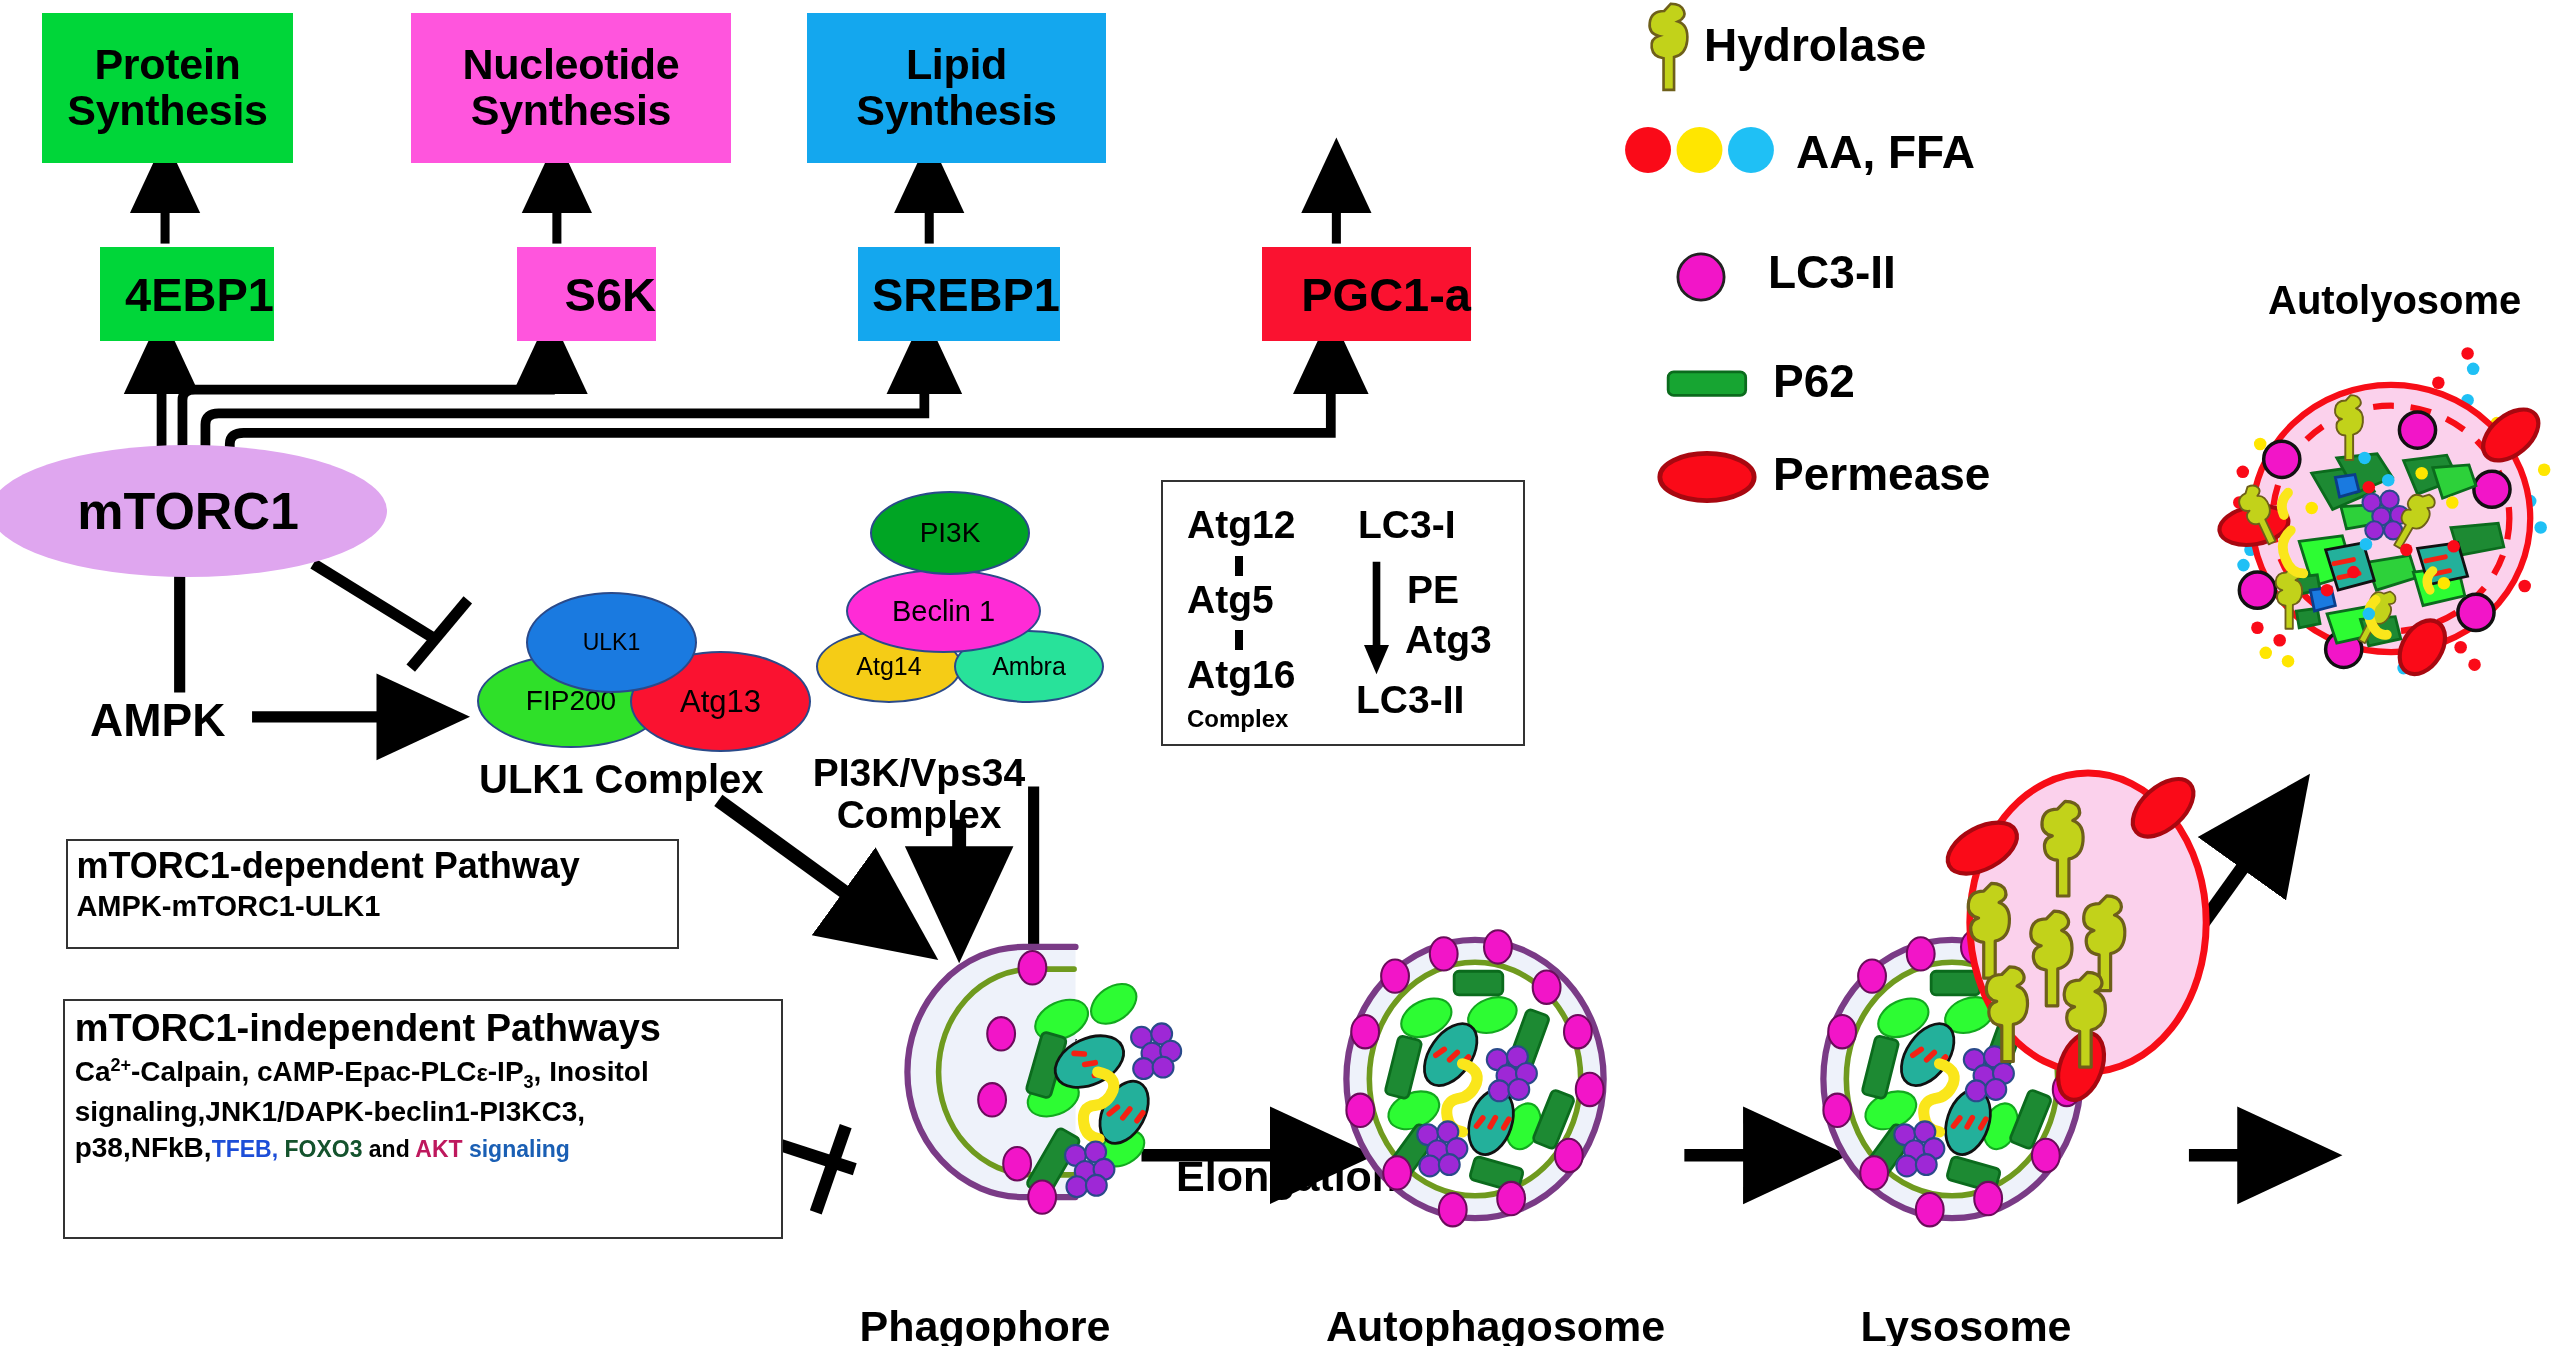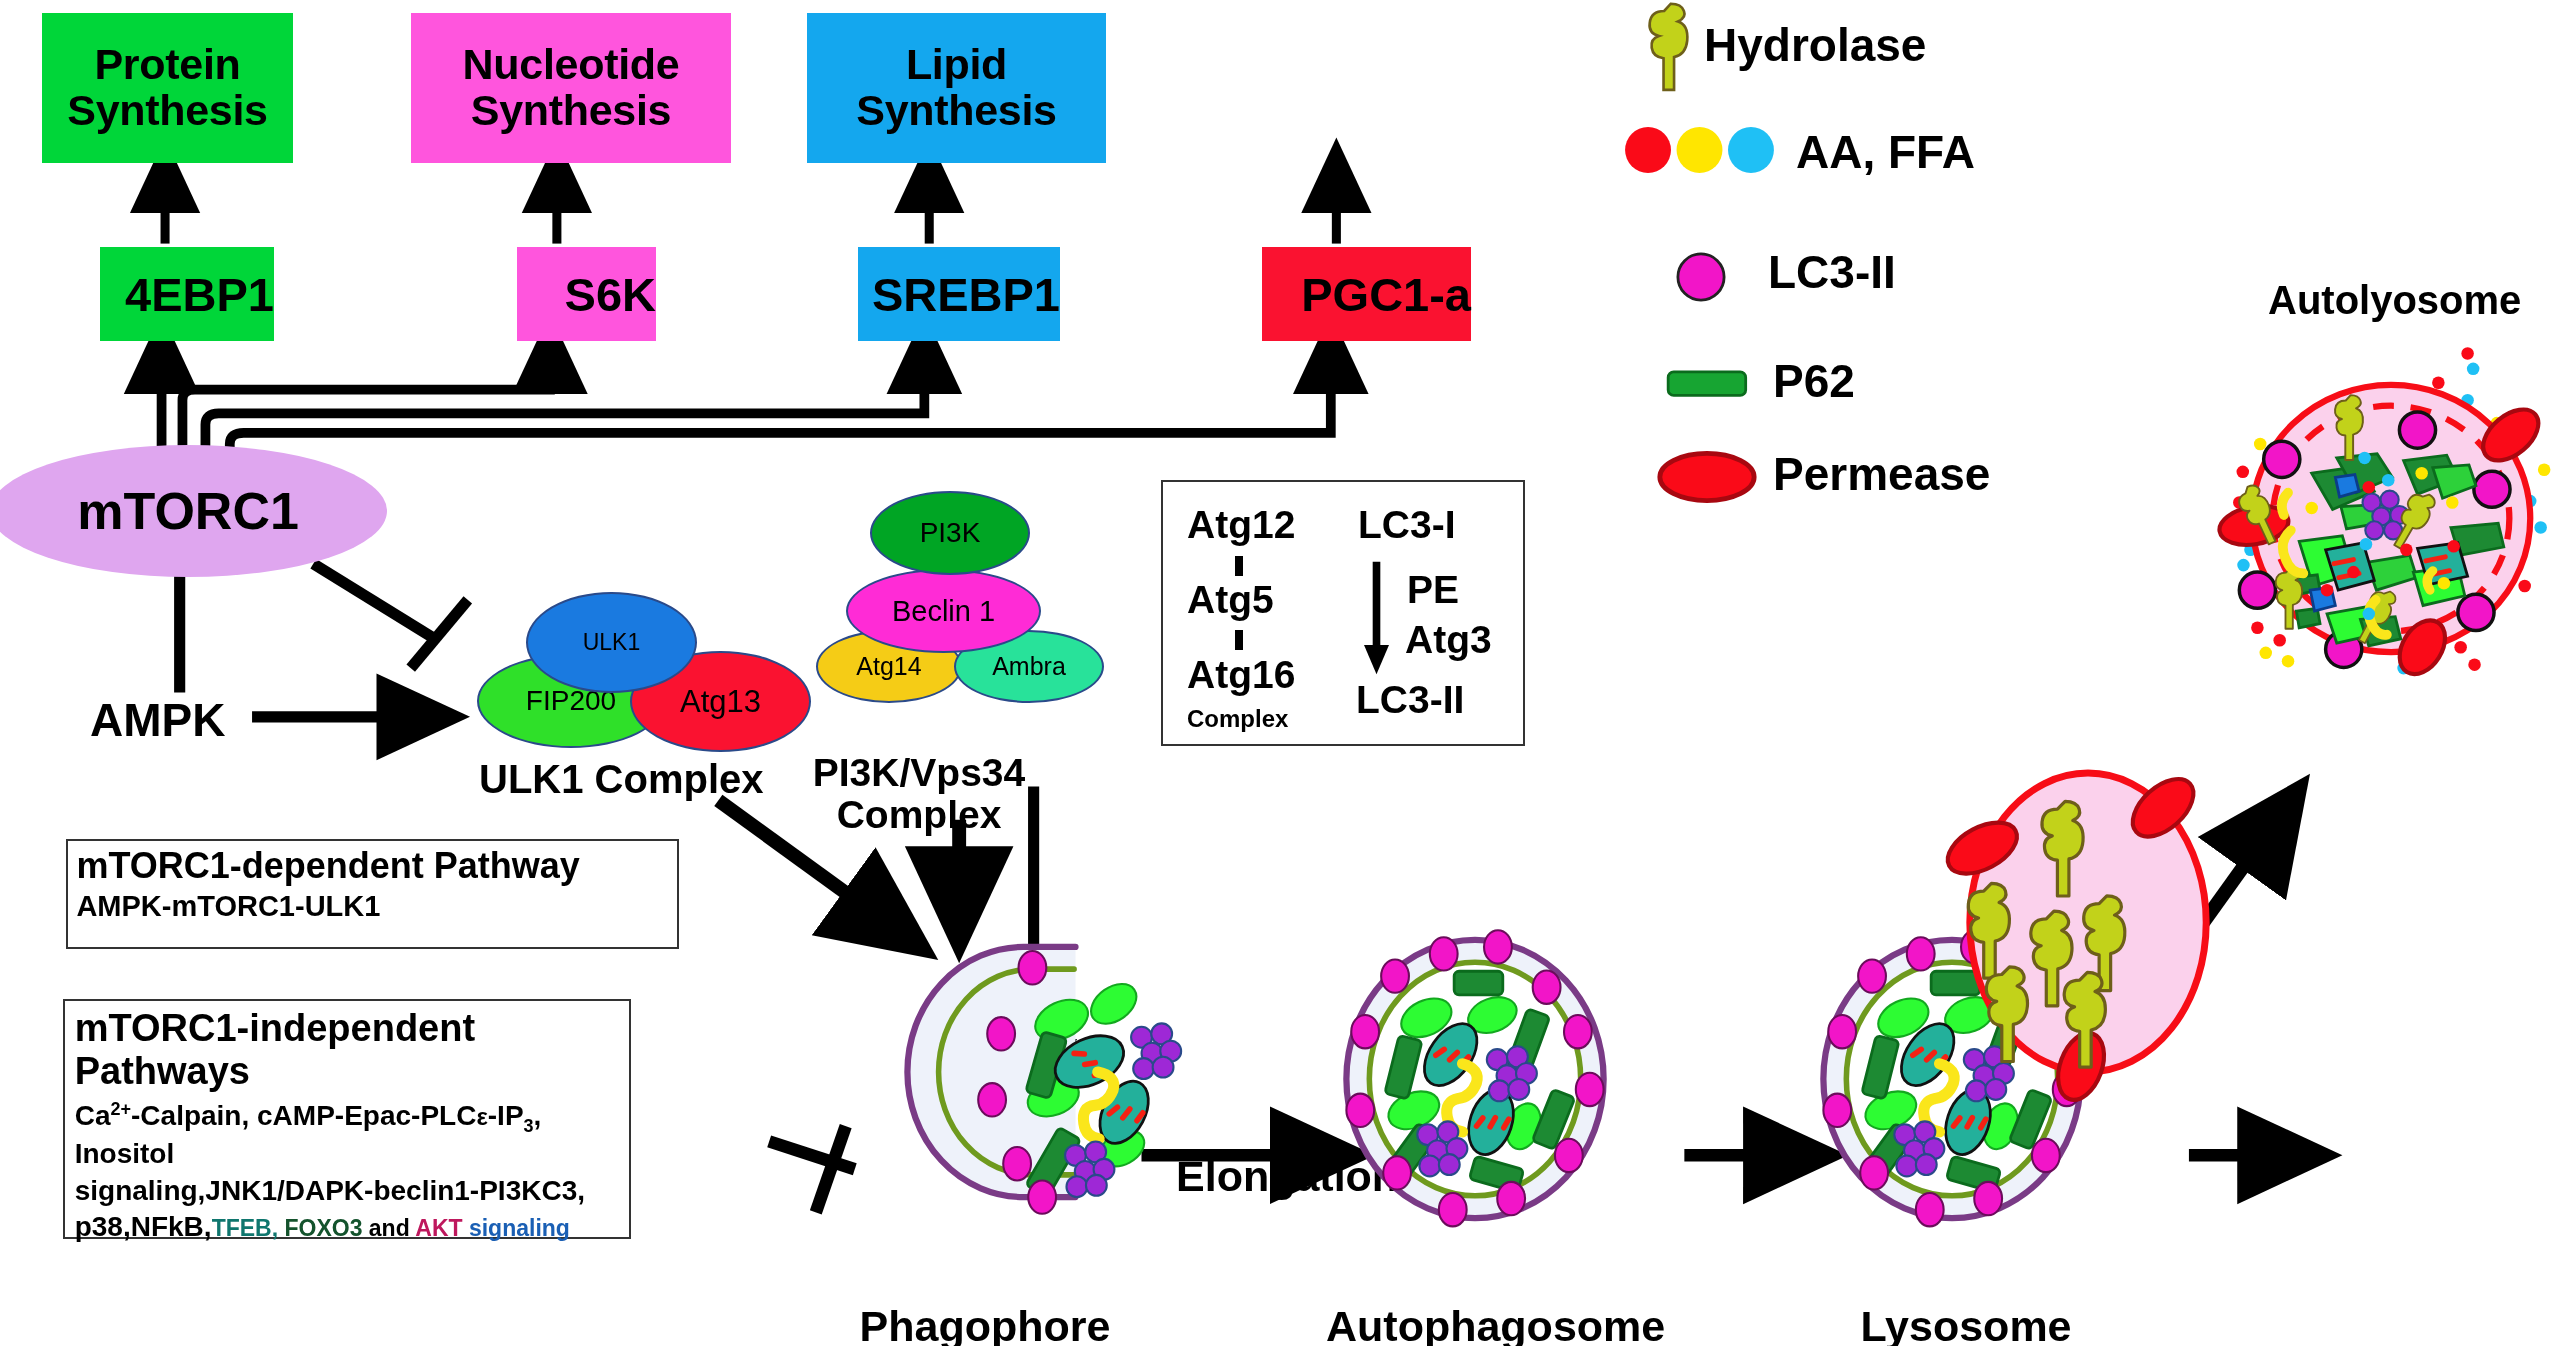--- a/index.html
+++ b/index.html
@@ -49,21 +49,21 @@
   
   .infobox{
     border:2.8px solid #333;
     background:#fff;
     box-sizing:border-box;
     padding:4.2px 8.4px;
   }
   .infotitle{font-weight:bold;font-size:36px;color:#000;line-height:1.15;}
   .infosub{font-weight:bold;font-size:28px;color:#000;line-height:1.24;}
   .infosub .sm{font-size:23px;}
-  .infosub .tfeb{color:#0f766e;}
+  .infosub .tfeb{color:#1d4ed8;}
   .infosub .foxo{color:#14532d;}
   .infosub .akt{color:#be185d;}
   .infosub .sig{color:#1a5fb4;}
   .atgbox{border:2.8px solid #333;background:#fff;box-sizing:border-box;}
   .atgtxt{font-weight:bold;font-size:39px;color:#000;white-space:nowrap;}
   .atgsm{font-weight:bold;font-size:24px;color:#000;white-space:nowrap;}
   
   .legtxt{font-weight:bold;font-size:46px;color:#000;white-space:nowrap;}
   svg{display:block;overflow:visible;}
 </style>
@@ -210,21 +210,21 @@
       <path d="M22,4 L22,130" stroke="#000" stroke-width="11" fill="none"></path>
       <path d="M4,124 L22,166 L40,124 Z" fill="#000"></path>
     </svg>
   </div>
 
   <div class="abs infobox" style="left:66px;top:839px;width:613px;height:110px;">
     <div class="infotitle">mTORC1-dependent Pathway</div>
     <div class="infosub" style="font-size:29px;margin-top:2.8px;">AMPK-mTORC1-ULK1</div>
   </div>
 
-  <div class="abs infobox" style="left:63px;top:999px;width:568px;height:240px;padding:5.6px 9.7px;">
+  <div class="abs infobox" style="left:63px;top:999px;width:720px;height:240px;padding:5.6px 9.7px;">
     <div class="infotitle" style="font-size:38px;">mTORC1-independent Pathways</div>
     <div class="infosub" style="margin-top:4.2px;">
       <span>Ca</span><sup style="font-size:18px;">2+</sup><span>-Calpain, cAMP-Epac-PLC</span><span style="font-size:24px;">ε</span><span>-IP</span><sub style="font-size:18px;">3</sub><span>, Inositol</span>
     </div>
     <div class="infosub" style="margin-top:1.4px;">signaling,JNK1/DAPK-beclin1-PI3KC3,</div>
     <div class="infosub" style="margin-top:1.4px;">
       <span>p38,NFkB,</span><span class="tfeb sm">TFEB,</span><span class="foxo sm"> FOXO3</span><span class="sm"> and </span><span class="akt sm">AKT</span><span class="sig sm">  signaling</span>
     </div>
   </div>
 

